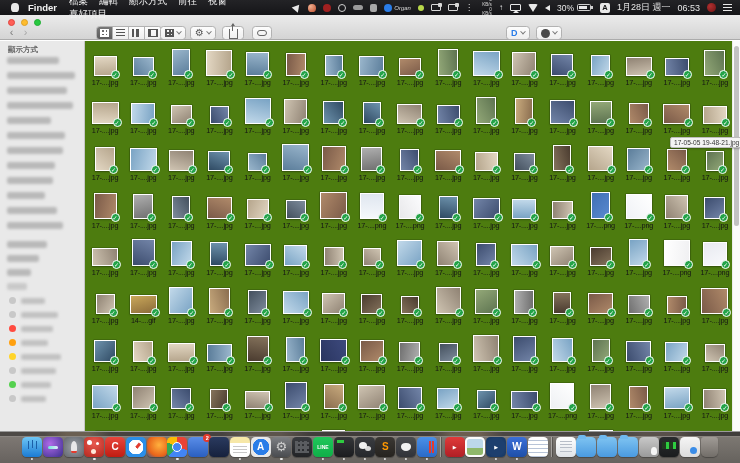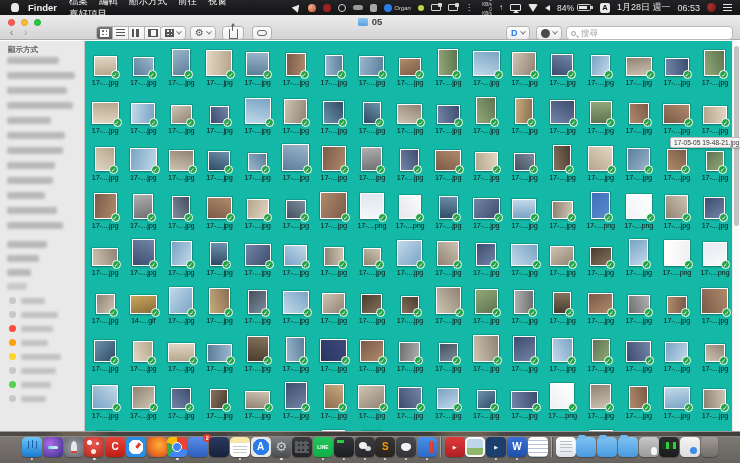--- a/index.html
+++ b/index.html
@@ -78,21 +78,21 @@
   #searchbox input::placeholder{color:#a8a8a8;}
 
   
   #sidebar{position:absolute;left:0;top:41px;width:85px;height:390px;background:#e9e9e9;border-right:1px solid #c6c6c6;overflow:hidden;}
   #fav-label{position:absolute;left:8px;top:4px;font-size:7.5px;font-weight:bold;color:#676767;}
   .sb-row{position:absolute;left:7px;height:7px;border-radius:2px;background:#a9a9a9;filter:blur(1.6px);opacity:.75;}
   .sb-dot{position:absolute;left:9px;width:7px;height:7px;border-radius:50%;}
   .sb-tagbar{position:absolute;left:21px;height:6px;border-radius:2px;background:#b0b0b0;filter:blur(1.5px);opacity:.7;}
 
   
-  #content{position:absolute;left:85px;top:41px;width:655px;height:418px;background:#14b8a6;overflow:hidden;}
+  #content{position:absolute;left:85px;top:41px;width:655px;height:418px;background:#4d7c0f;overflow:hidden;}
   .fitem{position:absolute;display:flex;flex-direction:column;align-items:center;}
   .thwrap{height:33px;width:100%;display:flex;align-items:flex-end;justify-content:center;}
   .thumb{position:relative;border:1.5px solid #fff;box-shadow:0 0 0 0.5px rgba(0,0,0,.28),0 1px 2px rgba(0,0,0,.25);}
   .badge{position:absolute;right:-4px;bottom:-4px;width:9px;height:9px;border-radius:50%;border:1px solid #fff;color:#fff;
     font-size:6px;line-height:8px;text-align:center;font-weight:bold;}
   .flabel{margin-top:2px;font-size:7.3px;letter-spacing:-0.2px;color:#151515;white-space:nowrap;}
   #tooltip{position:absolute;left:585px;top:96px;background:#f4f4f4;border:1px solid #bdbdbd;border-radius:2px;
     font-size:6.6px;color:#333;padding:1px 3px;box-shadow:0 1px 2px rgba(0,0,0,.25);z-index:30;white-space:nowrap;}
   #scrollbar{position:absolute;right:0;top:0;width:8px;height:390px;background:#fbfbfb;border-left:1px solid #ececec;}
   #scrollthumb{position:absolute;right:1.5px;top:5px;width:5px;height:180px;border-radius:3px;background:#c2c2c2;}
@@ -189,21 +189,21 @@
             <i></i>
           </span>
         </span>
       <span class="st">
           <i class="st-wifi"></i>
         </span>
       <span class="st">
           <i class="st-vol"></i>
         </span>
       <span class="st st-batt">
-        <span class="pct">84%</span>
+        <span class="pct">30%</span>
           <span class="case">
             <i></i>
           </span>
           <span class="nub"></span>
       </span>
       <span class="st">
           <span class="st-inp">A</span>
         </span>
       <span class="st st-date">1月28日 週一</span>
       <span class="st st-date">06:53</span>
@@ -215,21 +215,20 @@
           <i></i>
           <i></i>
         </span>
     </div>
   </div>
 
   <div id="winheader">
     <span class="tl" id="tl-close"></span>
     <span class="tl" id="tl-min"></span>
     <span class="tl" id="tl-max"></span>
-    <div id="wintitle"><span class="fold"></span><span>05</span></div>
     <div class="navbtn" id="nav-back">‹</div>
     <div class="navbtn" id="nav-fwd">›</div>
     <div class="tbgroup" style="left:96px;">
       <div class="seg sel">
           <span class="mini mi-grid"></span>
         </div>
       <div class="seg">
           <span class="mini mi-list"></span>
         </div>
       <div class="seg">
@@ -257,26 +256,20 @@
         <span class="tagglyph"></span>
       </div>
     <div class="tbbtn" style="left:506px;">
         <span class="dletter">D</span>
         <span class="chev"></span>
       </div>
     <div class="tbbtn" style="left:536px;">
         <span class="pawglyph"></span>
         <span class="chev"></span>
       </div>
-    <div id="searchbox">
-      <span class="mag">
-          <i></i>
-        </span>
-      <input type="text" placeholder="搜尋" style="">
-    </div>
   </div>
 
   <div id="sidebar">
     <div id="fav-label">顯示方式</div>
   <div class="sb-row" style="top: 16px; width: 52px;"></div>
       <div class="sb-row" style="top: 31px; width: 68px;"></div>
       <div class="sb-row" style="top: 46px; width: 60px;"></div>
       <div class="sb-row" style="top: 61px; width: 66px;"></div>
       <div class="sb-row" style="top: 76px; width: 44px;"></div>
       <div class="sb-row" style="top: 91px; width: 58px;"></div>

